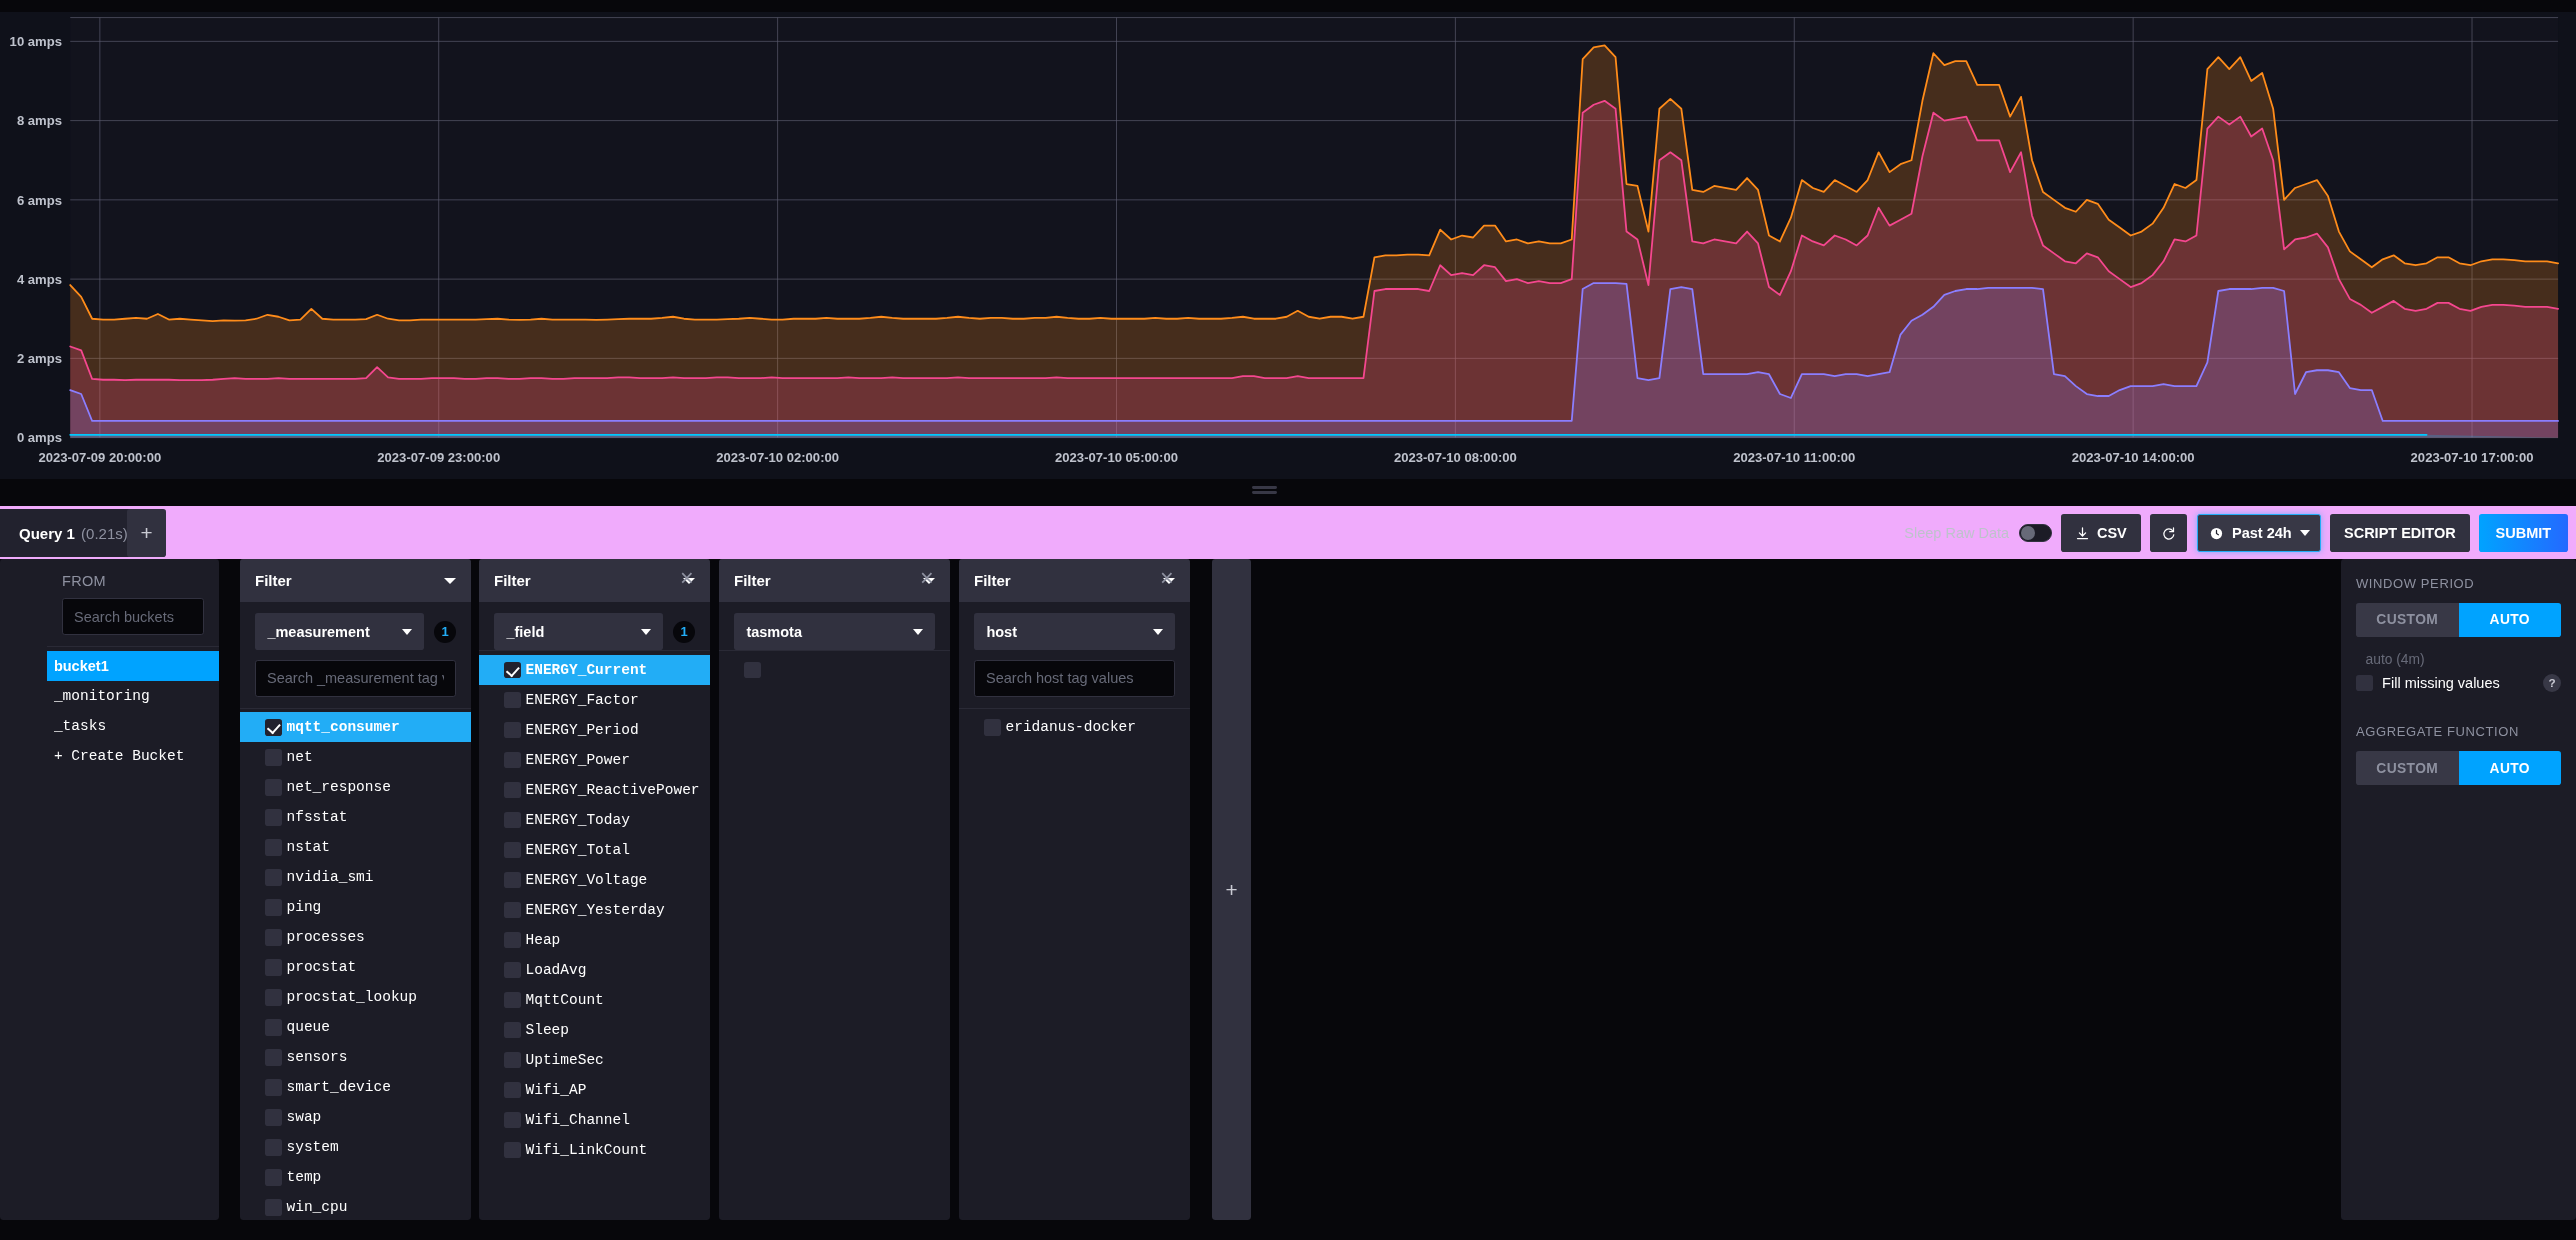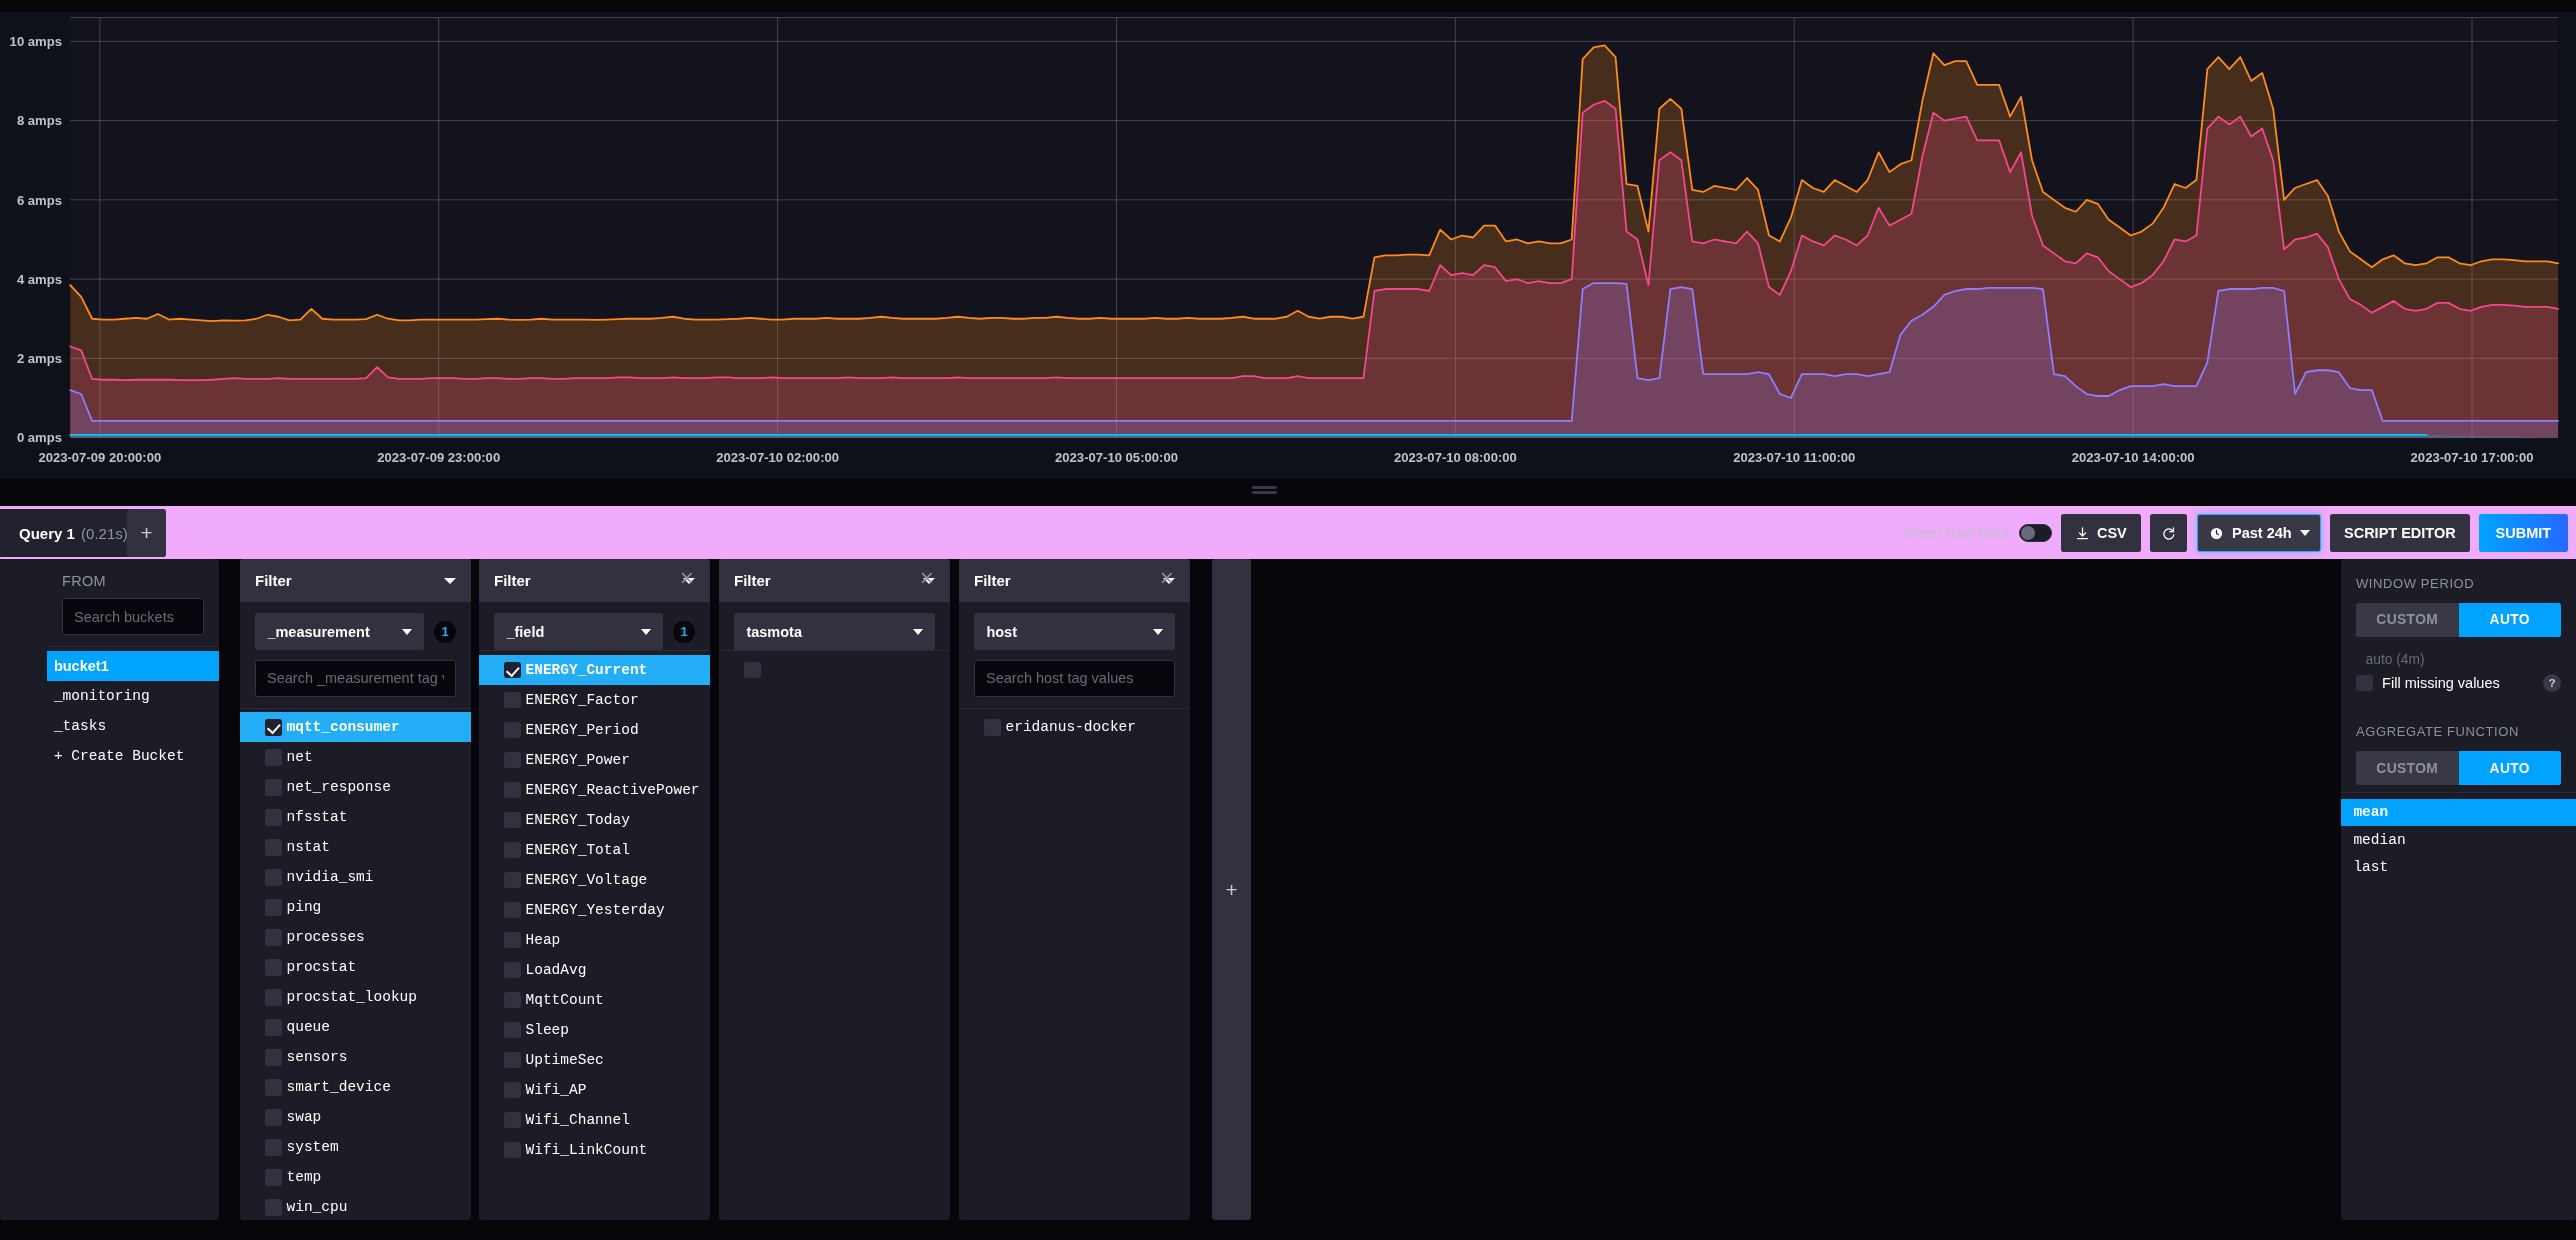--- a/index.html
+++ b/index.html
@@ -514,21 +514,16 @@
     <div class="fill-row">
       <div class="cbx"></div>
       <div class="lab">Fill missing values</div>
       <div class="help">?</div>
     </div>
     <div class="sec-label" style="margin-top:32px;">AGGREGATE FUNCTION</div>
     <div class="seg">
       <div>CUSTOM</div>
       <div class="on">AUTO</div>
     </div>
-    <div class="agg-list" id="agg-list">
-        <div class="agg-row sel">mean</div>
-        <div class="agg-row">median</div>
-        <div class="agg-row">last</div>
-      </div>
   </div>
 
 </div>
 
 
 </body></html>

